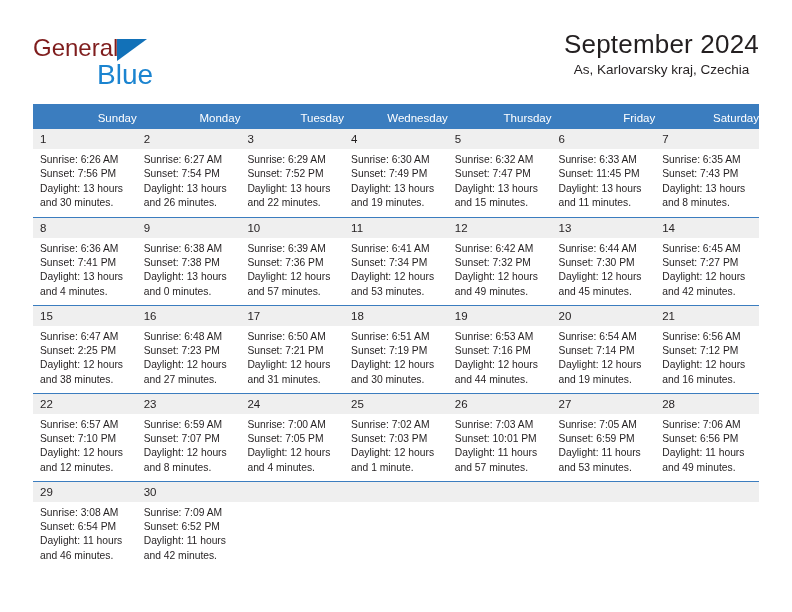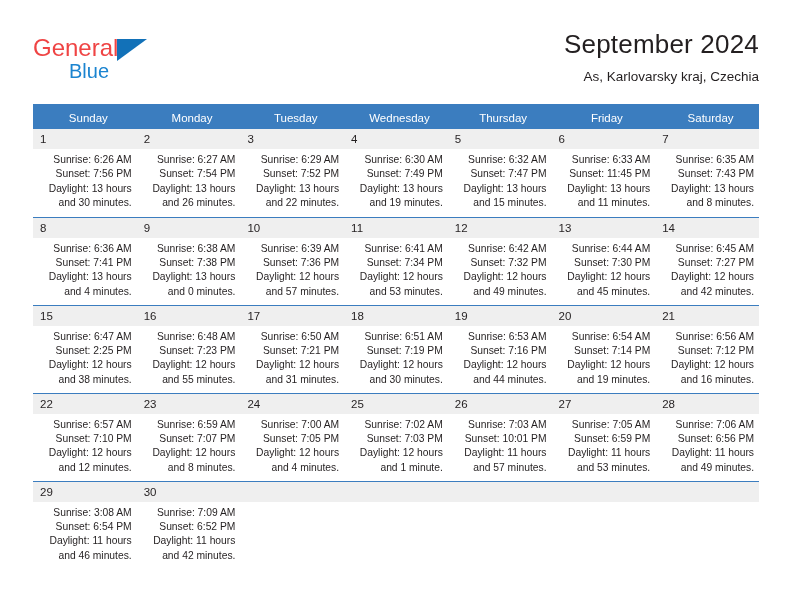--- a/index.html
+++ b/index.html
@@ -35,21 +35,21 @@
     top: 8px;
     width: 200px;
     height: 54px;
     line-height: 1;
   }
 
   .logo-row1 {
     position: relative;
     display: block;
     font-size: 24px;
-    color: #ef4444;
+    color: #7f1d1d;
     letter-spacing: 0px;
     height: 27px;
   }
 
   .logo-row1 .word {
     display: inline-block;
     vertical-align: top;
   }
 
   .logo-tri {
@@ -59,23 +59,23 @@
     top: 3px;
     left: -1px;
     width: 0;
     height: 0;
     border-left: 30px solid #1271b8;
     border-bottom: 22px solid transparent;
   }
 
   .logo-row2 {
     display: block;
-    font-size: 20px;
+    font-size: 28px;
     color: #1b84d0;
-    margin-left: 36px;
+    margin-left: 64px;
     margin-top: -2px;
   }
 
   .title-block {
     position: absolute;
     right: 0;
     top: 0;
     text-align: right;
   }
 
@@ -84,21 +84,22 @@
     color: #231f20;
     font-weight: normal;
     line-height: 32px;
     letter-spacing: 0.2px;
   }
 
   .cal-subtitle {
     font-size: 13.5px;
     color: #231f20;
     line-height: 20px;
-    margin-top: 7px;
+    margin-top: 0;
+    text-align: center;
   }
 
   
   .cal-wrap {
     position: absolute;
     left: 33px;
     top: 104px;
     width: 726px;
   }
 
@@ -106,21 +107,21 @@
     width: 726px;
     border-collapse: collapse;
     table-layout: fixed;
   }
 
   table.cal th {
     background: #3b7dbf;
     color: #ffffff;
     font-size: 11.5px;
     font-weight: normal;
-    text-align: center;
+    text-align: right;
     padding: 8px 0 5px 7px;
     height: 21px;
     line-height: 12px;
   }
 
   td.day {
     vertical-align: top;
     padding: 0;
     border-top: 1px solid #3b7dbf;
     height: 88px;
@@ -133,21 +134,20 @@
     font-size: 11.5px;
     color: #231f20;
     line-height: 12px;
     padding: 4px 0 4px 7px;
     height: 20px;
   }
 
   .daybody {
     background: #ffffff;
     padding: 4px 5px 4px 7px;
-    text-align: right;
   }
 
   .daybody .line {
     font-size: 10.3px;
     line-height: 14.4px;
     color: #231f20;
     white-space: nowrap;
   }
 
   td.empty .daynum { background: #efefef; }
@@ -329,21 +329,21 @@
                 <div class="line">Daylight: 12 hours</div>
                 <div class="line">and 38 minutes.</div>
               </div>
             </td>
             <td class="day r2">
               <div class="daynum">16</div>
               <div class="daybody">
                 <div class="line">Sunrise: 6:48 AM</div>
                 <div class="line">Sunset: 7:23 PM</div>
                 <div class="line">Daylight: 12 hours</div>
-                <div class="line">and 55 minutes.</div>
+                <div class="line">and 27 minutes.</div>
               </div>
             </td>
             <td class="day r2">
               <div class="daynum">17</div>
               <div class="daybody">
                 <div class="line">Sunrise: 6:50 AM</div>
                 <div class="line">Sunset: 7:21 PM</div>
                 <div class="line">Daylight: 12 hours</div>
                 <div class="line">and 31 minutes.</div>
               </div>

